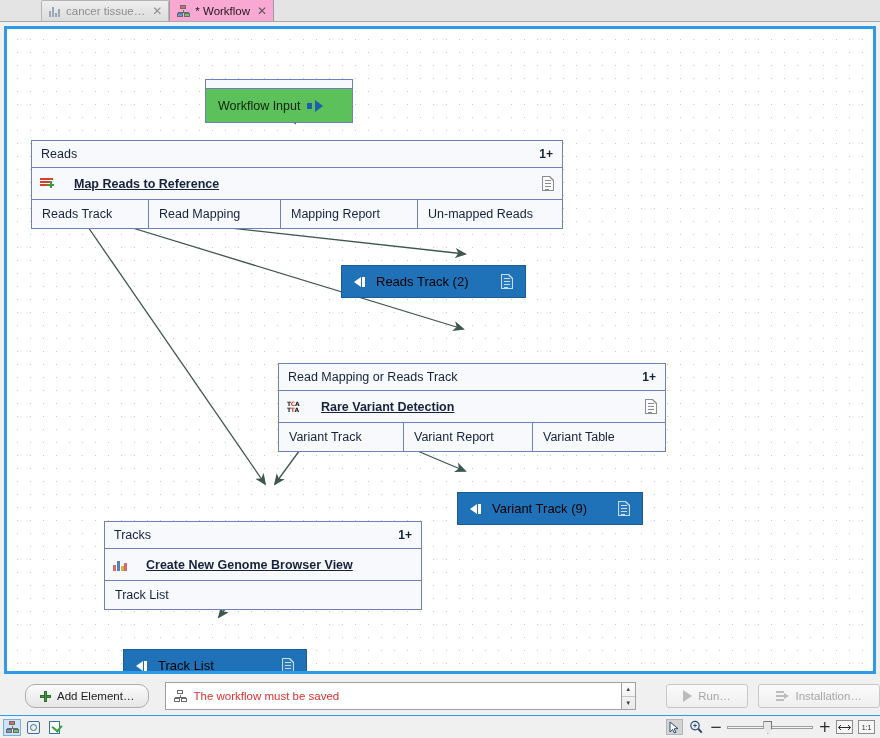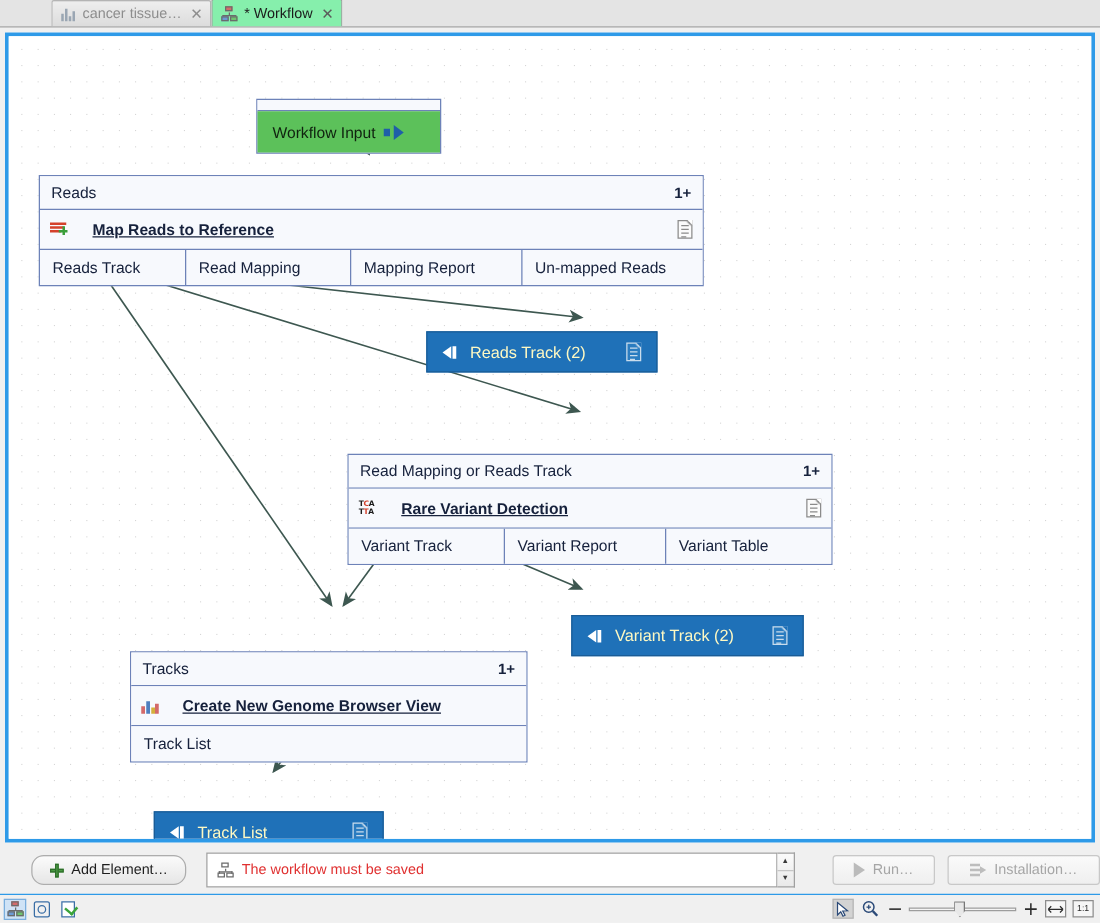--- a/index.html
+++ b/index.html
@@ -30,21 +30,21 @@
     padding: 0 6px 0 7px;
     font-size: 11.5px;
     border: 1px solid #b4b4b4;
     border-bottom: none;
     border-radius: 2px 2px 0 0;
     background: linear-gradient(#f3f3f3,#e2e2e2);
     position: relative;
     cursor: default;
   }
   .tab.inactive { color: #8d8d8d; background: linear-gradient(#eeeeee,#dcdcdc); margin-left: 41px; }
-  .tab.active { background: #86efac; color: #1b1b1b; height: 22px; border-color:#9c9c9c; }
+  .tab.active { background: #f9a8d4; color: #1b1b1b; height: 22px; border-color:#9c9c9c; }
   .tab .tab-label { margin: 0 7px 0 5px; white-space: nowrap; }
   .tab .tab-close {
     font-size: 12px; line-height: 1;
     color: #5a5a5a; cursor: pointer;
     font-family: "DejaVu Sans", sans-serif;
   }
   .tab.inactive .tab-close { color: #8d8d8d; }
 
   
   .icn { display:inline-block; position:relative; }
@@ -125,21 +125,21 @@
   }
 
   
   .onode {
     position:absolute;
     background:#1f71b8;
     border:1px solid #1a5c96;
     height:33px;
     display:flex; align-items:center;
     padding:12px 12px;
-    color:#fef9c3; font-size:13px;
+    color:#000000; font-size:13px;
     gap:8px;
   }
   .onode .olabel { flex:1; white-space:nowrap; }
 
   
   .doc {
     width:12px; height:15px;
     border:1.2px solid #8b8b8b;
     position:relative; background:#fbfbfb;
     flex:0 0 auto;
@@ -399,21 +399,21 @@
           <span class="port" style="width:129px">Variant Report</span>
           <span class="port" style="width:132px">Variant Table</span>
         </div>
       </div>
 
       <div class="onode" style="left:450px; top:463px; width:186px;">
         <span class="larrow">
             <span class="tri"></span>
             <span class="bar"></span>
           </span>
-        <span class="olabel">Variant Track (2)</span>
+        <span class="olabel">Variant Track (9)</span>
         <span class="doc">
             <i style="top:3px"></i>
             <i style="top:6px"></i>
             <i style="top:9px"></i>
             <i style="top:12px;width:4px"></i>
           </span>
       </div>
 
       <div class="node" style="left:97px; top:492px; width:318px;">
         <div class="row-in">

